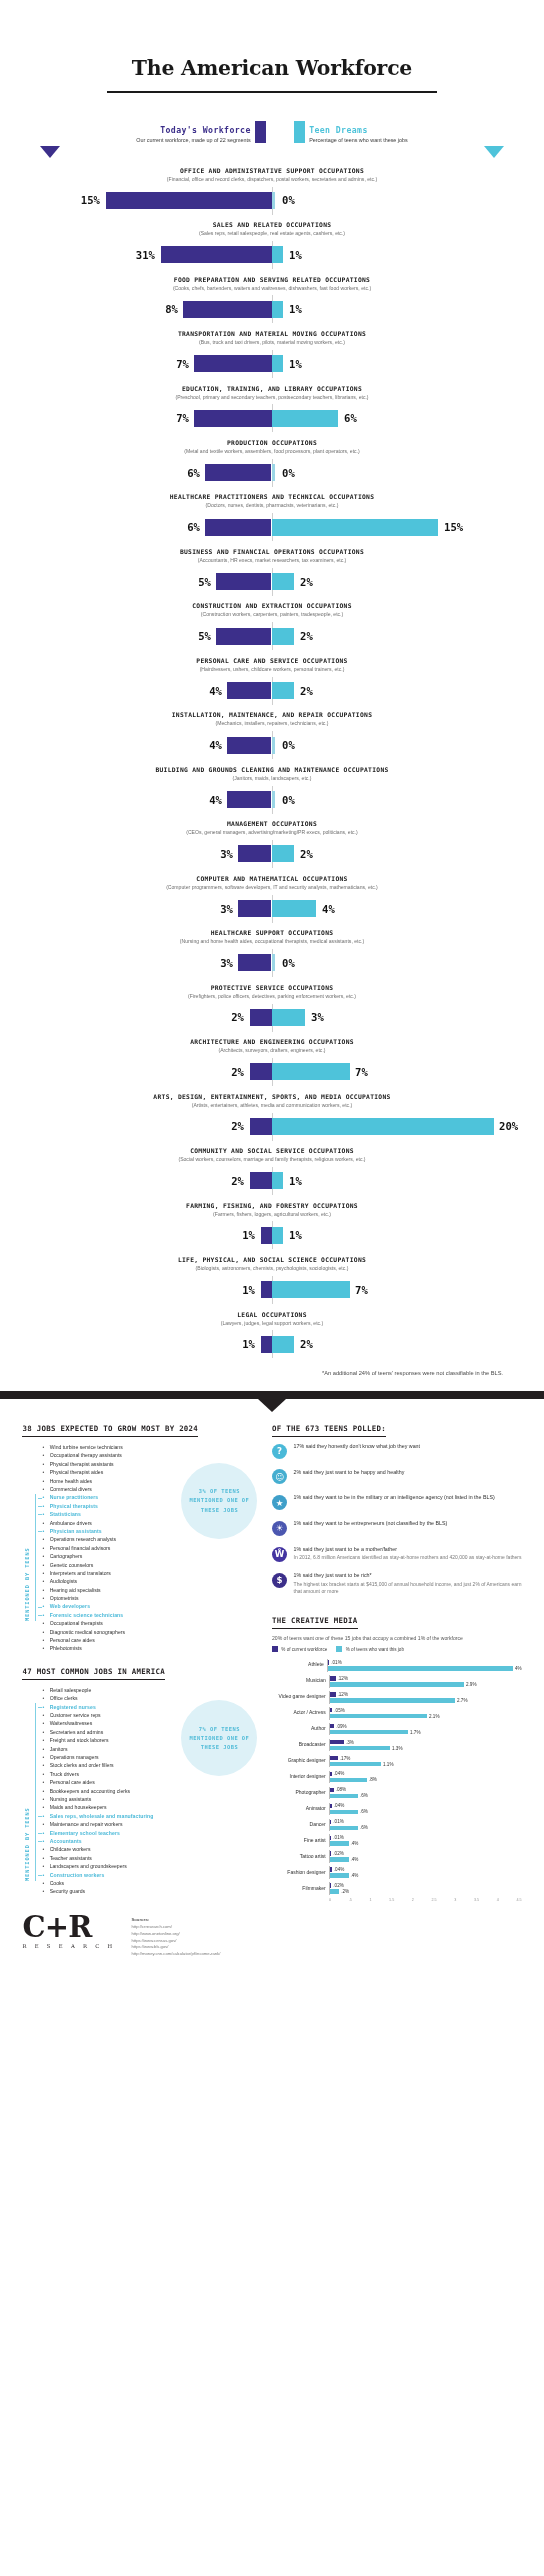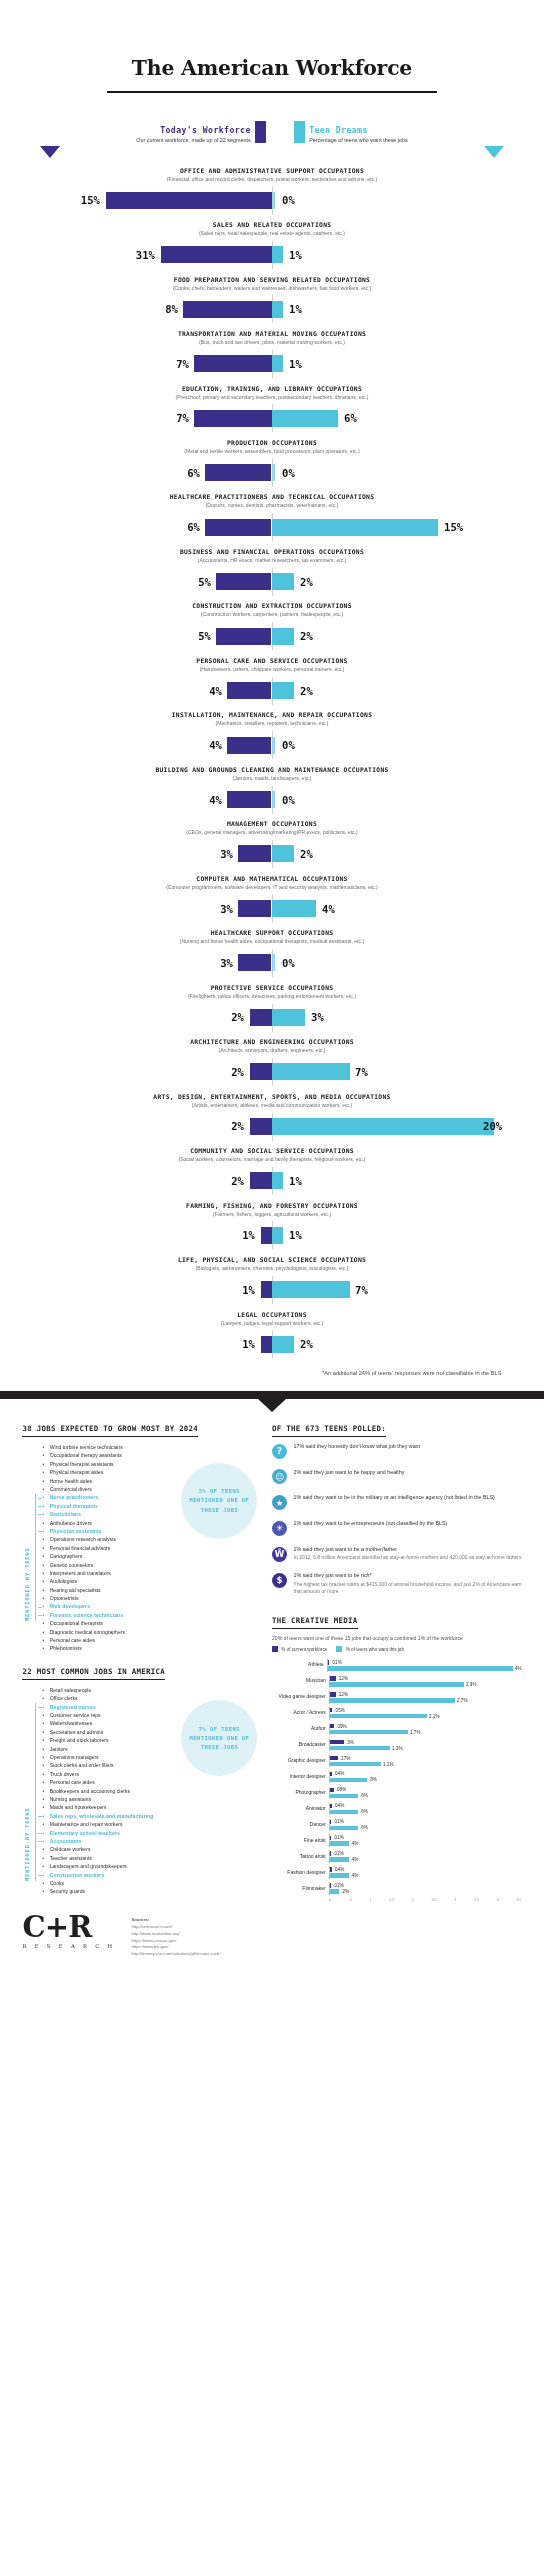--- a/index.html
+++ b/index.html
@@ -444,21 +444,21 @@
         </div>
         <div class="bar-row">
           <div class="cat-name">ARTS, DESIGN, ENTERTAINMENT, SPORTS, AND MEDIA OCCUPATIONS</div>
           <div class="cat-desc">(Artists, entertainers, athletes, media and communication workers, etc.)</div>
           <div class="bar-wrap">
             <div class="axis"></div>
             <div class="bars">
               <div class="bar-left" style="left:250px;width:22px;"></div>
               <div class="bar-right" style="width:222px;"></div>
               <div class="val l" style="left:206px;width:38px;">2%</div>
-              <div class="val r" style="left:483px;">20%</div>
+              <div class="val r" style="left:499px;">20%</div>
             </div>
           </div>
         </div>
         <div class="bar-row">
           <div class="cat-name">COMMUNITY AND SOCIAL SERVICE OCCUPATIONS</div>
           <div class="cat-desc">(Social workers, counselors, marriage and family therapists, religious workers, etc.)</div>
           <div class="bar-wrap">
             <div class="axis"></div>
             <div class="bars">
               <div class="bar-left" style="left:250px;width:22px;"></div>
@@ -547,21 +547,21 @@
             <li>Optometrists</li>
             <li class="hl">Web developers</li>
             <li class="hl">Forensic science technicians</li>
             <li>Occupational therapists</li>
             <li>Diagnostic medical sonographers</li>
             <li>Personal care aides</li>
             <li>Phlebotomists</li>
           </ul>
       </div>
 
-      <div class="sec-title" style="margin-top:14.5px;">22 MOST COMMON JOBS IN AMERICA</div>
+      <div class="sec-title" style="margin-top:14.5px;">47 MOST COMMON JOBS IN AMERICA</div>
       <div style="position:relative;">
         <div class="bubble" id="common-bubble" style="top:14.5px;">7% OF TEENS MENTIONED ONE OF THESE JOBS</div>
         <div class="vlabel" id="common-vlabel" style="top: 17px; height: 178px; display: flex; align-items: center;">MENTIONED BY TEENS</div>
         <div class="vline" id="common-vline" style="top: 17px; height: 178px;"></div>
         <ul class="joblist" id="common-list">
             <li>Retail salespeople</li>
             <li>Office clerks</li>
             <li class="hl">Registered nurses</li>
             <li>Customer service reps</li>
             <li>Waiters/waitresses</li>

